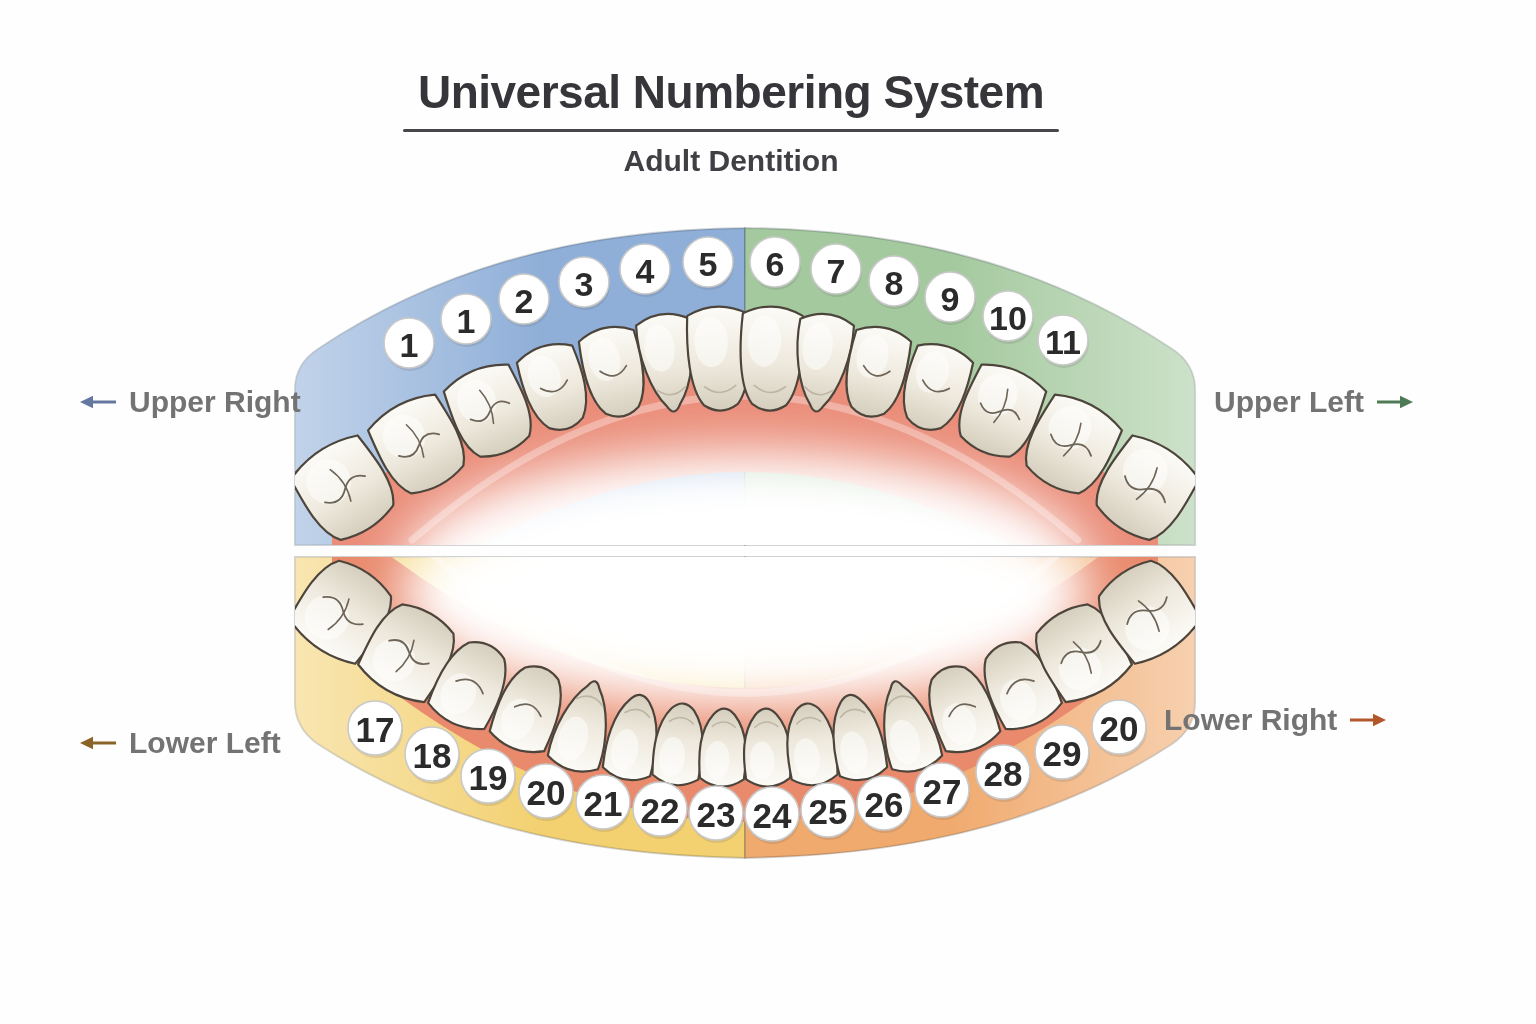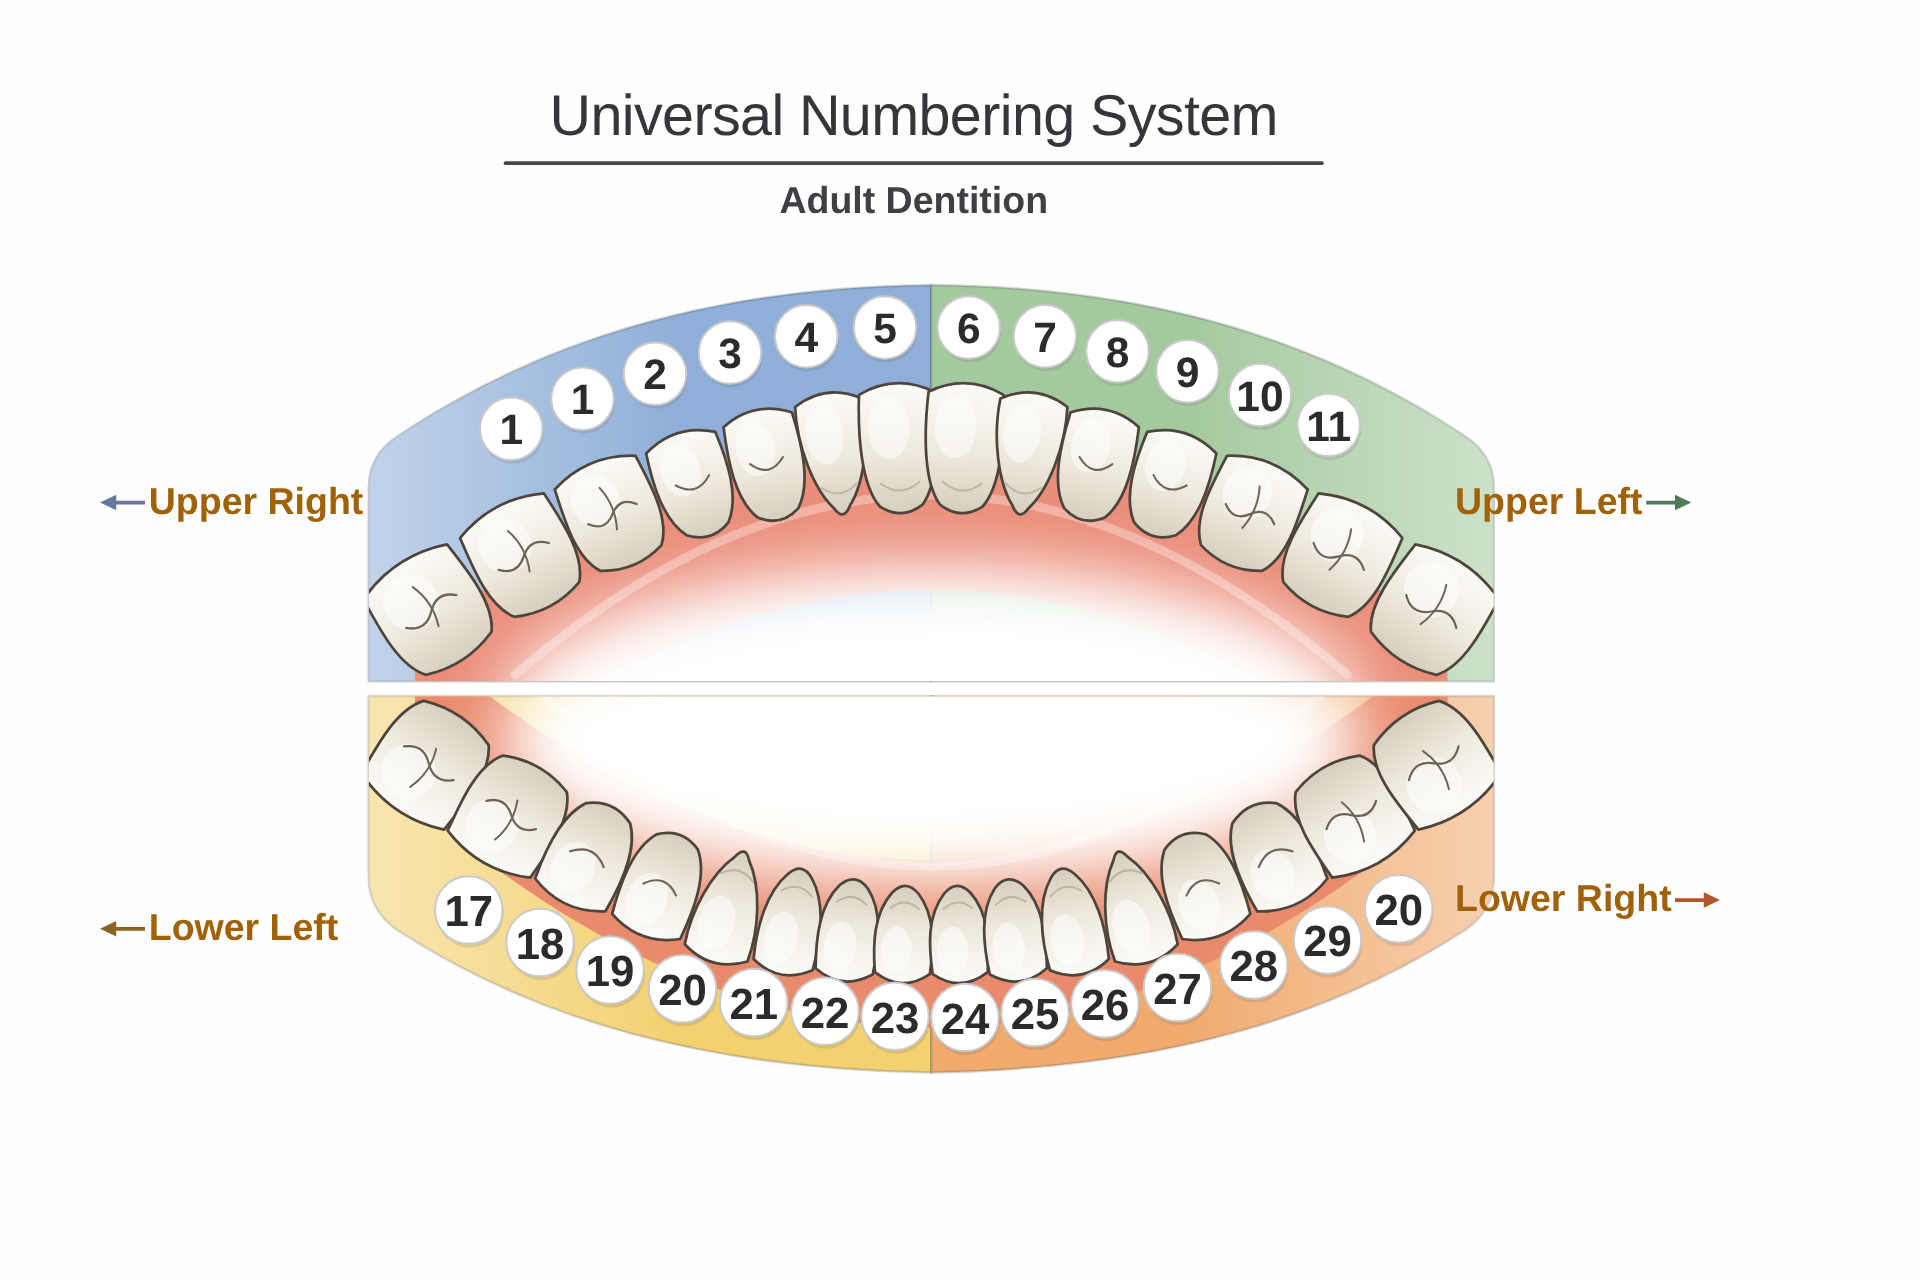--- a/index.html
+++ b/index.html
@@ -1,26 +1,26 @@
 <!DOCTYPE html>
 <html style="--arr-ur: #64779e; --arr-ul: #4e7a55; --arr-ll: #8a6426; --arr-lr: #b2562b;"><head>
 <meta charset="utf-8">
 <style>
   html,body{margin:0;padding:0;background:#ffffff;}
   .stage{position:relative;width:1536px;height:1024px;background:#fefefe;overflow:hidden;
          font-family:"Liberation Sans","DejaVu Sans",sans-serif;}
   .header{position:absolute;left:401px;top:66px;width:660px;text-align:center;}
-  .title{font-size:46px;font-weight:400;color:#35353a;letter-spacing:-0.5px;line-height:1.15;}
+  .title{font-size:46px;font-weight:700;color:#35353a;letter-spacing:-0.5px;line-height:1.15;}
   .rule{height:3px;background:#47474b;margin:10px 2px 12px 2px;border-radius:2px;}
   .subtitle{font-size:30px;font-weight:700;color:#3f3f44;}
   #arch{position:absolute;left:0;top:0;}
-  .side-label{position:absolute;display:flex;align-items:center;gap:1px;
-              font-size:30px;font-weight:600;color:#a16207;white-space:nowrap;}
+  .side-label{position:absolute;display:flex;align-items:center;gap:11px;
+              font-size:30px;font-weight:600;color:#737373;white-space:nowrap;}
   #lbl-ur{left:80px;top:385px;}
-  #lbl-ul{left:1164px;top:385px;}
+  #lbl-ul{left:1214px;top:385px;}
   #lbl-ll{left:80px;top:726px;}
   #lbl-lr{left:1164px;top:703px;}
   .arrow{flex:0 0 auto;display:block;}
 </style>
 </head>
 <body>
 
 <div class="stage">
 
   <svg id="arch" width="1536" height="1024" viewBox="0 0 1536 1024">

